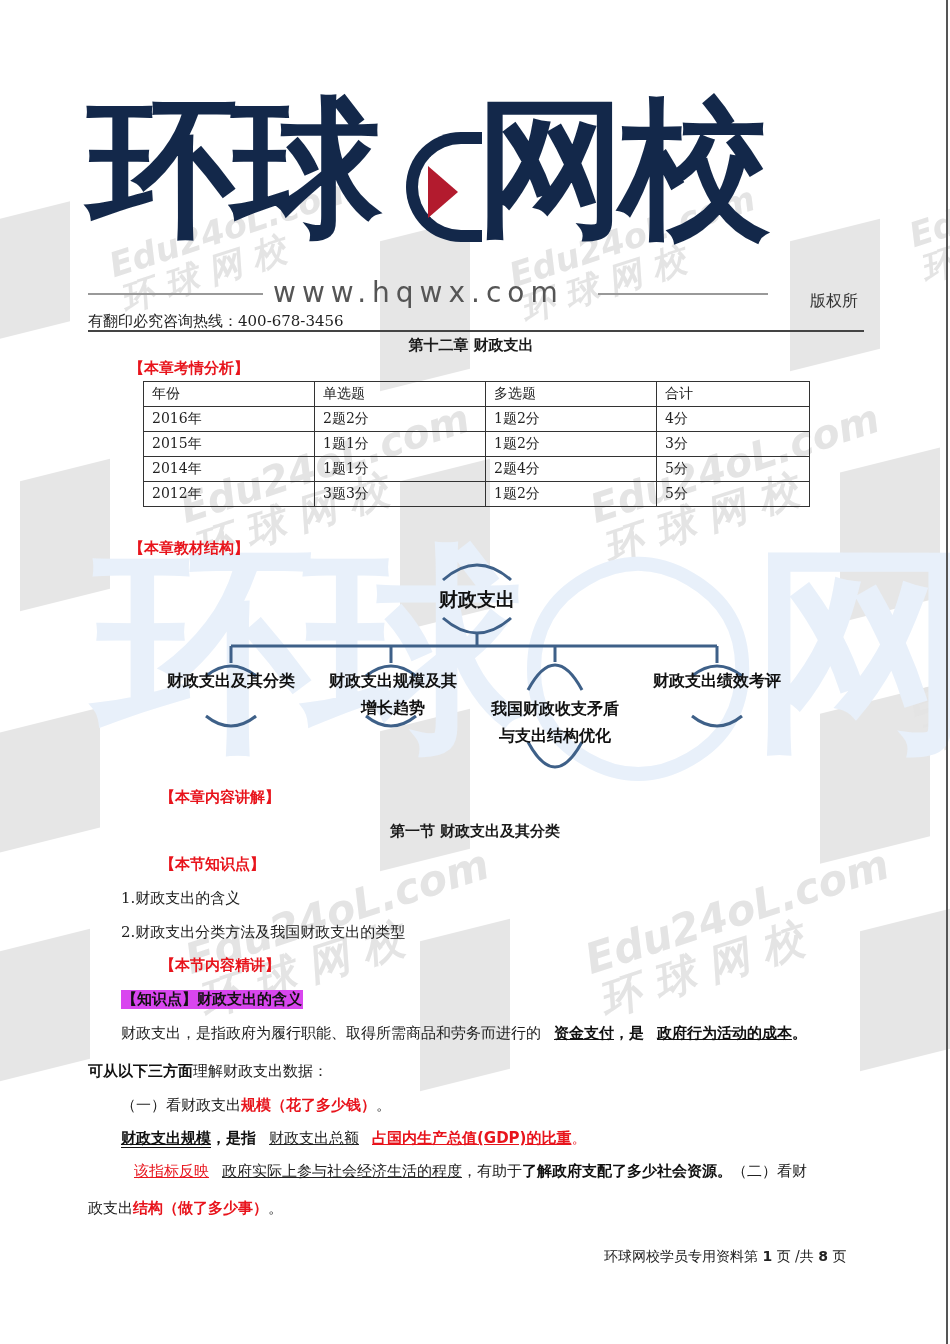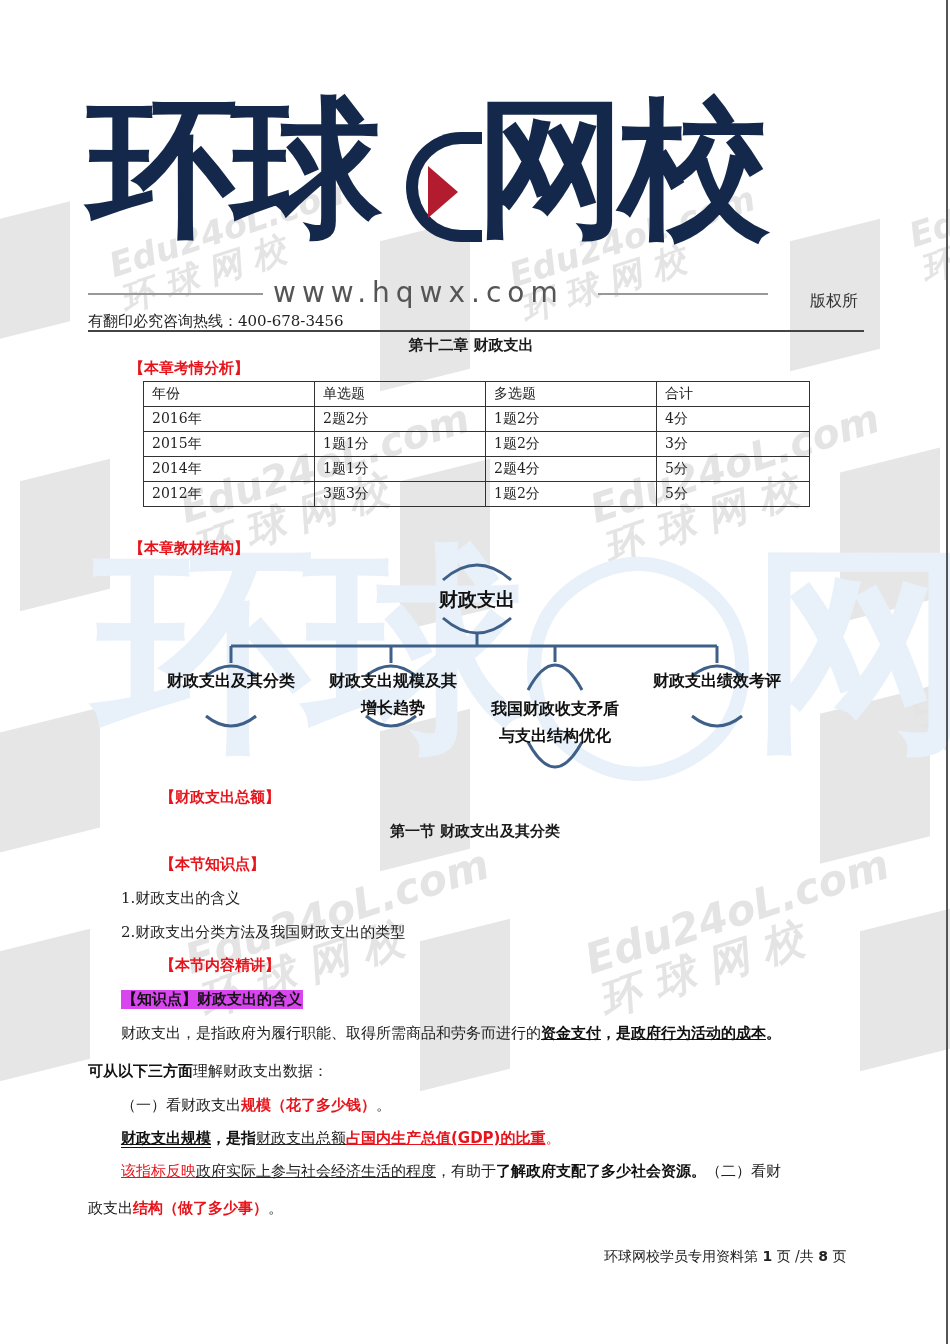--- a/index.html
+++ b/index.html
@@ -52,21 +52,21 @@
 
   .sec-title { position:absolute; left:0; width:950px; top:822px; text-align:center; font-size:15px; font-weight:bold;
                font-family:"DejaVu Sans","Liberation Sans",sans-serif; }
   .list-item { position:absolute; left:121px; font-size:15px; color:#222; }
   .kp { position:absolute; left:121px; top:990px; background:#d946ef; font-family:"DejaVu Sans","Liberation Sans",sans-serif;
         font-weight:bold; font-size:15px; padding:0 1px; color:#111; }
 
   .para { position:absolute; font-size:15px; color:#222; white-space:nowrap; }
   .b { font-weight:bold; font-family:"DejaVu Sans","Liberation Sans",sans-serif; color:#111; }
   .red { color:#e8141c; }
-  .u { text-decoration:underline; }
+  .u { text-decoration:underline;margin-left:13px; }
   .ud { text-decoration:underline double; }
 
   .footer { position:absolute; left:604px; top:1228px; font-size:14px; color:#222;margin-top:20px; }
   .footer b { font-family:"DejaVu Sans","Liberation Sans",sans-serif; }
 </style>
 </head>
 <body>
 
 <div class="wm">
   <div class="wm-block" style="left:0;top:210px;width:70px;height:120px;"></div>
@@ -179,21 +179,21 @@
     <path d="M 692 676 Q 717 656 742 676"></path>
     <path d="M 692 716 Q 717 736 742 716"></path>
   </g>
 </svg>
 <div class="node-label" style="left:427px;top:586px;width:100px;font-size:19px;">财政支出</div>
 <div class="node-label" style="left:164px;top:667px;width:134px;">财政支出及其分类</div>
 <div class="node-label" style="left:326px;top:667px;width:134px;">财政支出规模及其增长趋势</div>
 <div class="node-label" style="left:488px;top:679px;width:134px;margin-top:16px;">我国财政收支矛盾与支出结构优化</div>
 <div class="node-label" style="left:650px;top:667px;width:134px;">财政支出绩效考评</div>
 
-<div class="red-head" style="left:121px;top:788px;">【财政支出总额】</div>
+<div class="red-head" style="left:121px;top:788px;">【本章内容讲解】</div>
 <div class="sec-title">第一节    财政支出及其分类</div>
 <div class="red-head" style="left:121px;top:855px;">【本节知识点】</div>
 <div class="list-item" style="top:889px;">1.财政支出的含义</div>
 <div class="list-item" style="top:923px;">2.财政支出分类方法及我国财政支出的类型</div>
 <div class="red-head" style="left:121px;top:956px;">【本节内容精讲】</div>
 <div class="kp">【知识点】财政支出的含义</div>
 
 <div class="para" style="left:121px;top:1024px;">
   <span>财政支出，是指政府为履行职能、取得所需商品和劳务而进行的</span><span class="b u">资金支付</span><span class="b">，是</span><span class="b u">政府行为活动的成本</span><span class="b">。</span>
 </div>

